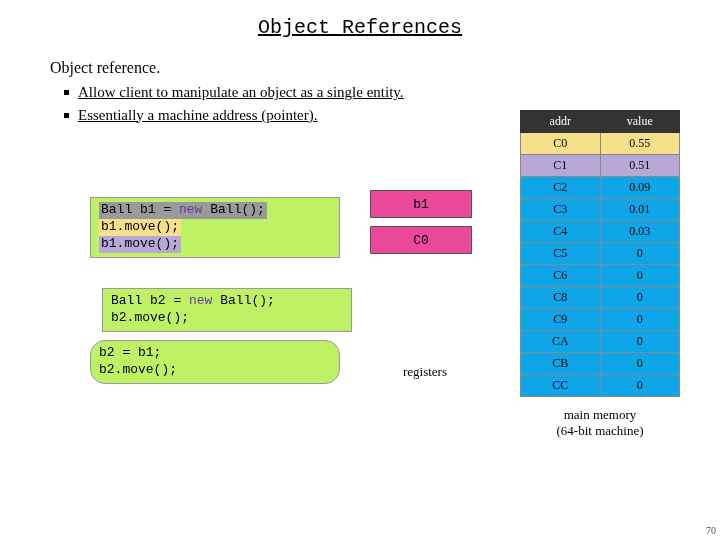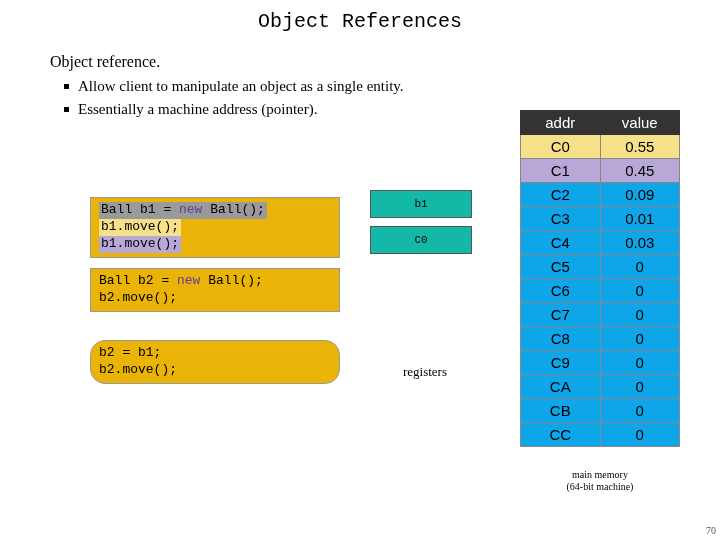--- a/index.html
+++ b/index.html
@@ -15,132 +15,134 @@
   }
   .slide {
     width: 720px;
     height: 540px;
     position: relative;
     box-sizing: border-box;
   }
   .title {
     text-align: center;
     font-size: 20px;
-    padding-top: 10px;
+    padding-top: 16px;
     font-family: 'Courier New', monospace;
     font-weight: normal;
+    text-decoration: underline;
   }
   .content {
     padding: 20px 40px 0 50px;
   }
   .subhead {
     font-size: 16px;
     font-family: Georgia, serif;
     margin-bottom: 4px;
   }
   ul.bullets {
     margin: 2px 0 0 14px;
     padding: 0;
     list-style: none;
+    text-decoration: underline;
   }
   ul.bullets li {
     position: relative;
     padding-left: 14px;
     font-size: 15px;
     line-height: 1.5;
   }
   ul.bullets li::before {
     content: "";
     position: absolute;
     left: 0;
     top: 9px;
     width: 5px;
     height: 5px;
     background: #000;
   }
   .codebox {
     position: absolute;
     left: 90px;
     width: 250px;
-    background: #eab308;
+    background: #bef264;
     border: 1px solid #999;
     font-family: 'Courier New', monospace;
     font-size: 13px;
     line-height: 1.3;
     padding: 4px 8px;
     box-sizing: border-box;
     white-space: pre;
   }
   .codebox .kw { color: #6a3a9c; }
   .codebox .hl-gray { background: #9a9a9a; display: inline-block; padding: 0 2px; }
   .codebox .hl-yellow { background: #f7e08a; display: inline-block; padding: 0 2px; }
   .codebox .hl-purple { background: #b8a8d8; display: inline-block; padding: 0 2px; }
 
   .box1 { top: 197px; }
-  .box2 { top: 268px; }
+  .box2 { top: 288px; margin-left: 12px; }
   .box3 { top: 340px; border-radius: 15px; }
 
   .reg-container {
     position: absolute;
     left: 370px;
     top: 190px;
     width: 110px;
   }
   .reg-cell {
     width: 100px;
     height: 26px;
     border: 1px solid #555;
-    background: #14b8a6;
+    background: #ec4899;
     display: flex;
     align-items: center;
     justify-content: center;
     font-family: 'Courier New', monospace;
-    font-size: 11px;
+    font-size: 13px;
     margin-bottom: 8px;
   }
   .reg-label {
     text-align: center;
     font-size: 13px;
     margin-top: 110px;
     font-family: Georgia, serif;
   }
 
   .mem-container {
     position: absolute;
     right: 40px;
     top: 110px;
     width: 160px;
   }
   table.mem {
     border-collapse: collapse;
     width: 100%;
-    font-family: Liberation Sans, sans-serif;
-    font-size: 15px;
+    font-family: Liberation Serif, serif;
+    font-size: 12px;
   }
   table.mem th {
     background: #333;
     color: #fff;
     border: 1px solid #333;
     padding: 3px 0;
     font-weight: normal;
     width: 50%;
   }
   table.mem td {
     border: 1px solid #888;
     padding: 3px 0;
     text-align: center;
     background: #0ea5e9;
     width: 50%;
   }
   .hl-row-yellow td { background: #f7e08a !important; }
   .hl-row-purple td { background: #b8a8d8 !important; }
   .mem-label {
     text-align: center;
-    font-size: 10px;
-    margin-top: 22px;
+    font-size: 13px;
+    margin-top: 10px;
     line-height: 1.2;
     font-family: Georgia, serif;
   }
   .page-num {
     position: absolute;
     right: 4px;
     bottom: 4px;
     font-size: 10px;
     color: #555;
   }
@@ -184,44 +186,40 @@
           <th>value</th>
         </tr>
       </thead>
       <tbody id="mem-body">
           <tr class="hl-row-yellow">
             <td>C0</td>
             <td>0.55</td>
           </tr>
           <tr class="hl-row-purple">
             <td>C1</td>
-            <td>0.45</td>
+            <td>0.51</td>
           </tr>
           <tr>
             <td>C2</td>
             <td>0.09</td>
           </tr>
           <tr>
             <td>C3</td>
             <td>0.01</td>
           </tr>
           <tr>
             <td>C4</td>
             <td>0.03</td>
           </tr>
           <tr>
             <td>C5</td>
             <td>0</td>
           </tr>
           <tr>
             <td>C6</td>
-            <td>0</td>
-          </tr>
-          <tr>
-            <td>C7</td>
             <td>0</td>
           </tr>
           <tr>
             <td>C8</td>
             <td>0</td>
           </tr>
           <tr>
             <td>C9</td>
             <td>0</td>
           </tr>

